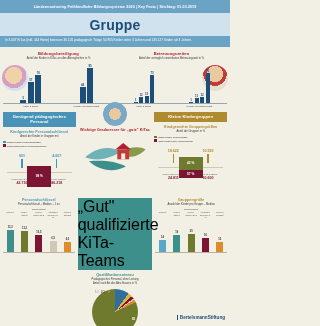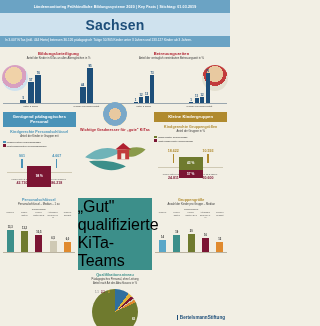--- a/index.html
+++ b/index.html
@@ -106,21 +106,21 @@
 </style>
 </head>
 <body>
 
 <div class="page">
 
   <div class="topbar">
     <span>Ländermonitoring Frühkindliche Bildungssysteme 2020  |  Key Facts  |  Stichtag: 01.03.2019</span>
   </div>
   <div class="titleband">
-    <h1>Sachsen</h1>
+    <h1>Gruppe</h1>
   </div>
   <div class="subband">
     <p>In 3.007 KiTas (inkl. 444 Horte) betreuen 36.126 pädagogisch Tätige 50.905 Kinder unter 3 Jahren und 133.127 Kinder ab 3 Jahren.</p>
   </div>
 
   <div class="row-top">
     <div class="halfcol">
       <div class="sec-title">Bildungsbeteiligung</div>
       <div class="sec-sub">Anteil der Kinder in KiTas an allen Altersgleichen in %</div>
       <div class="axis-chart">

